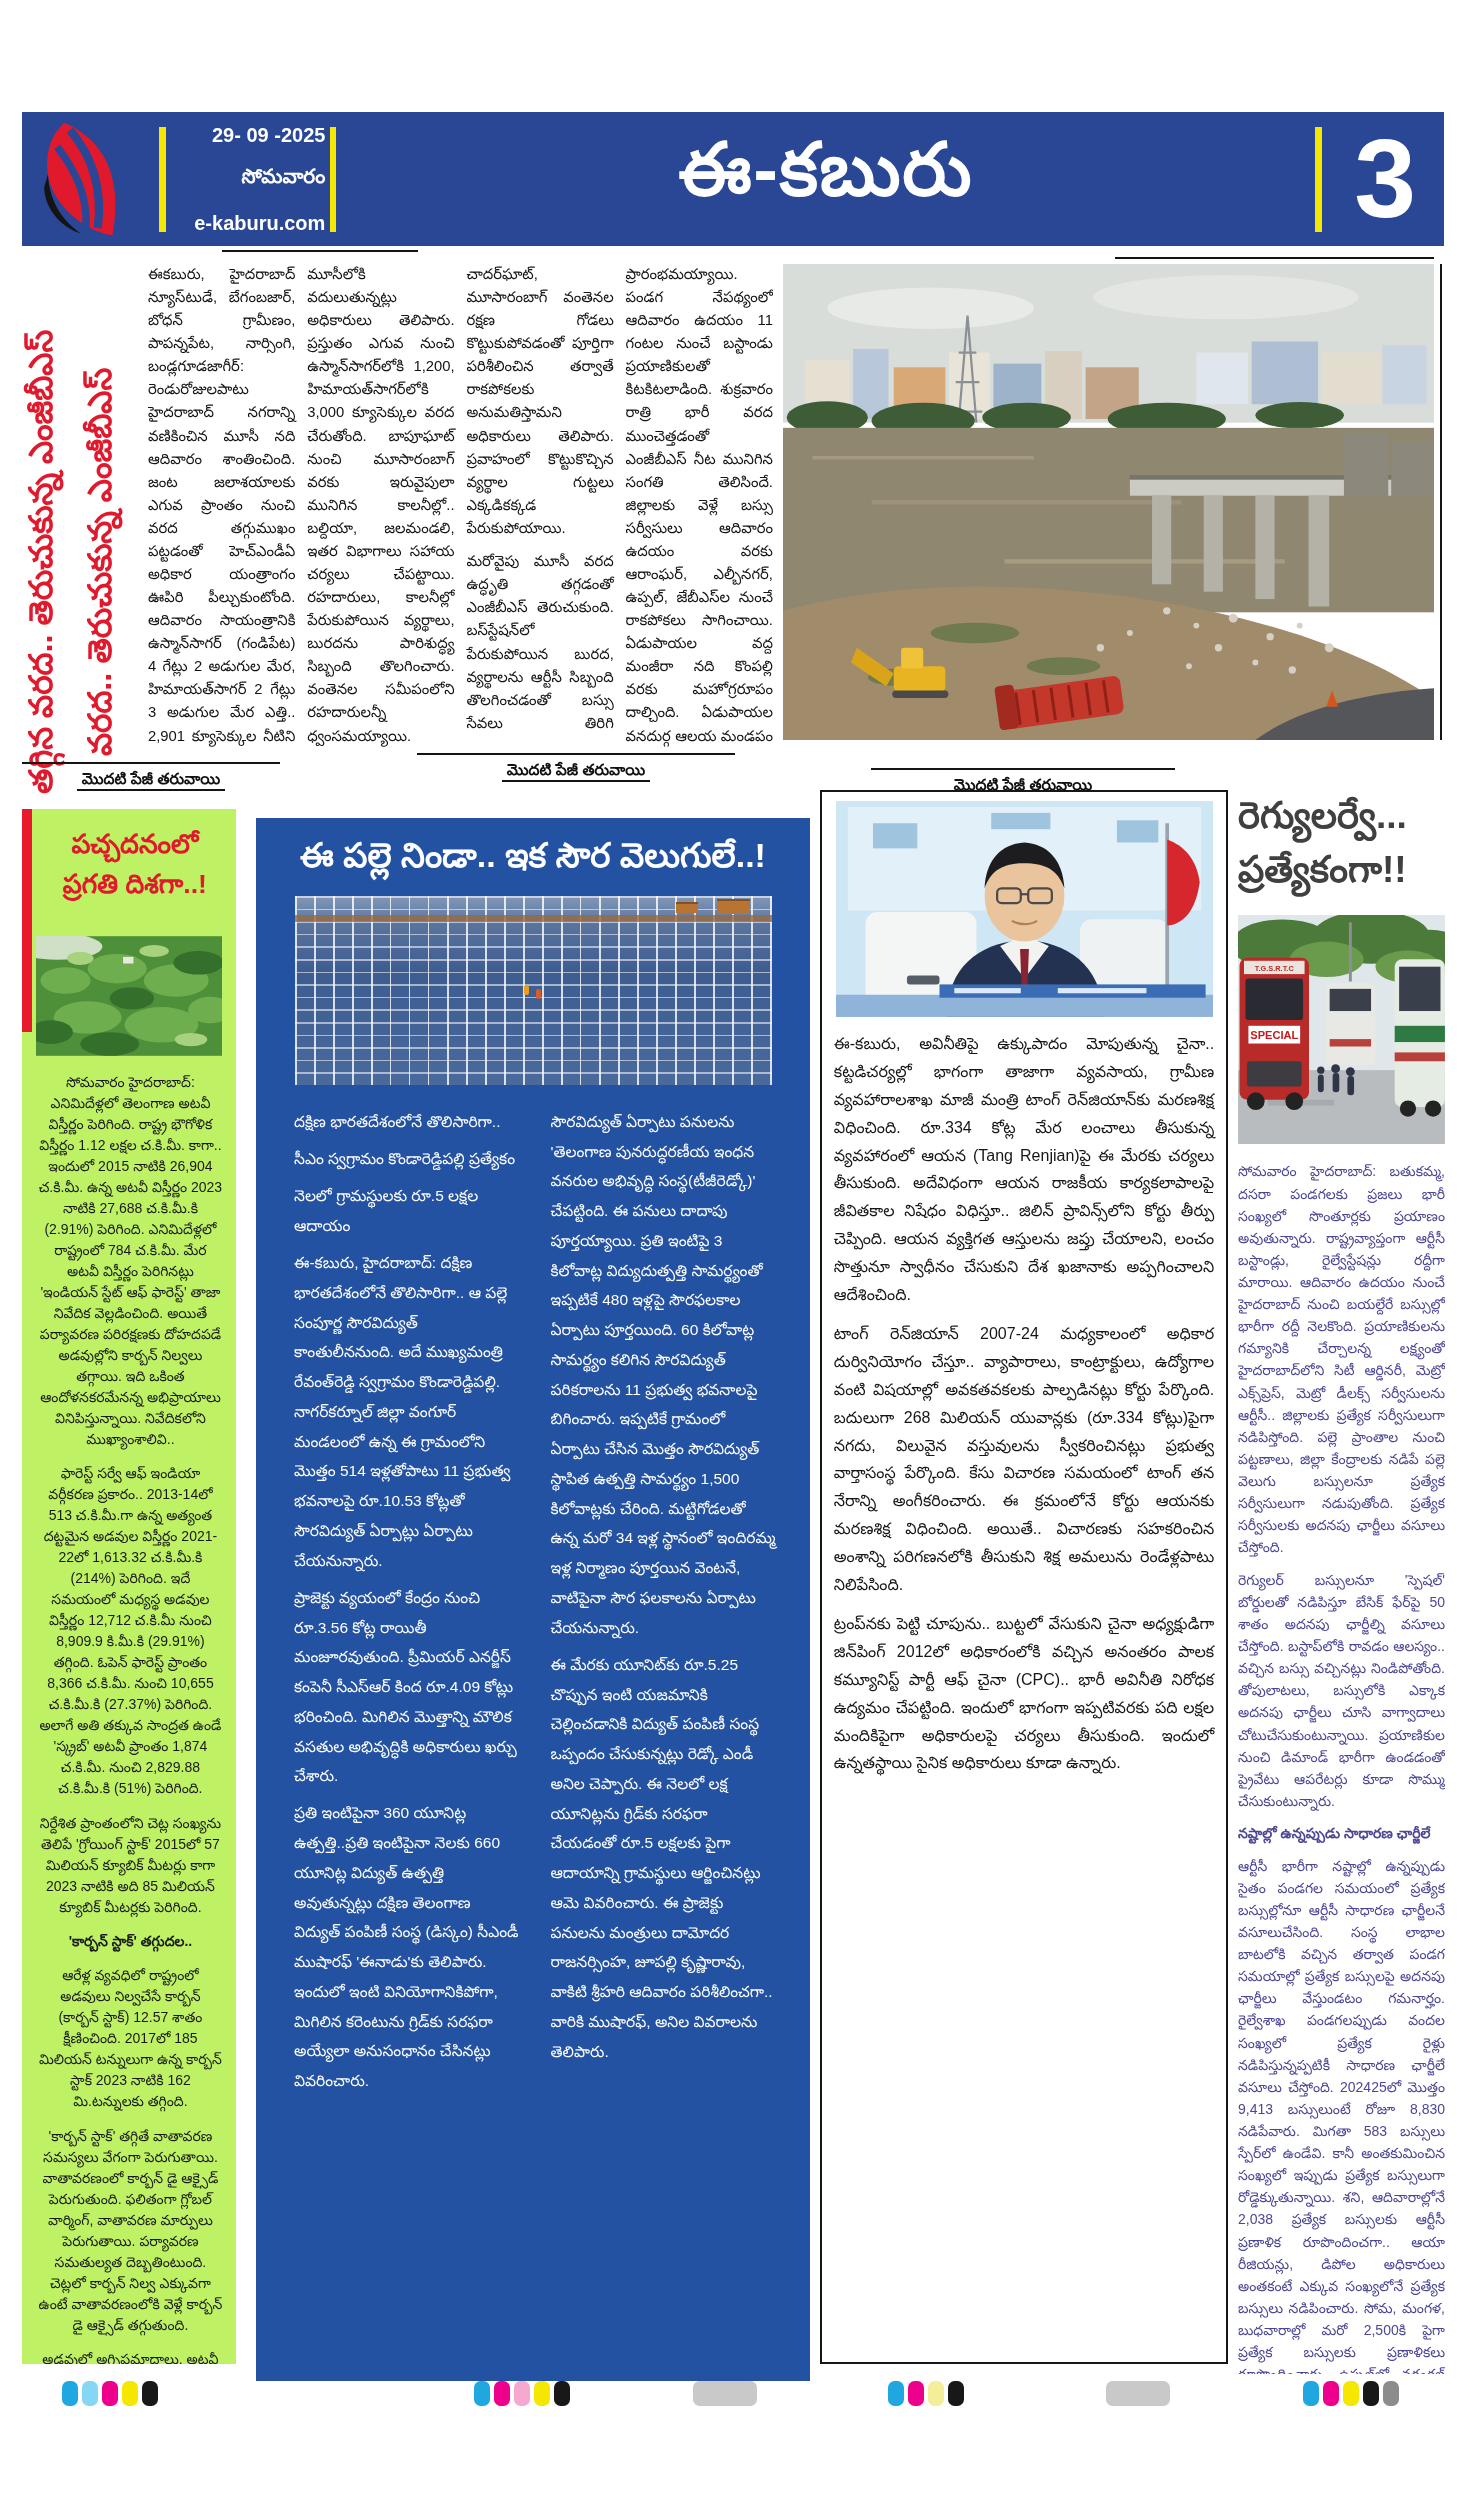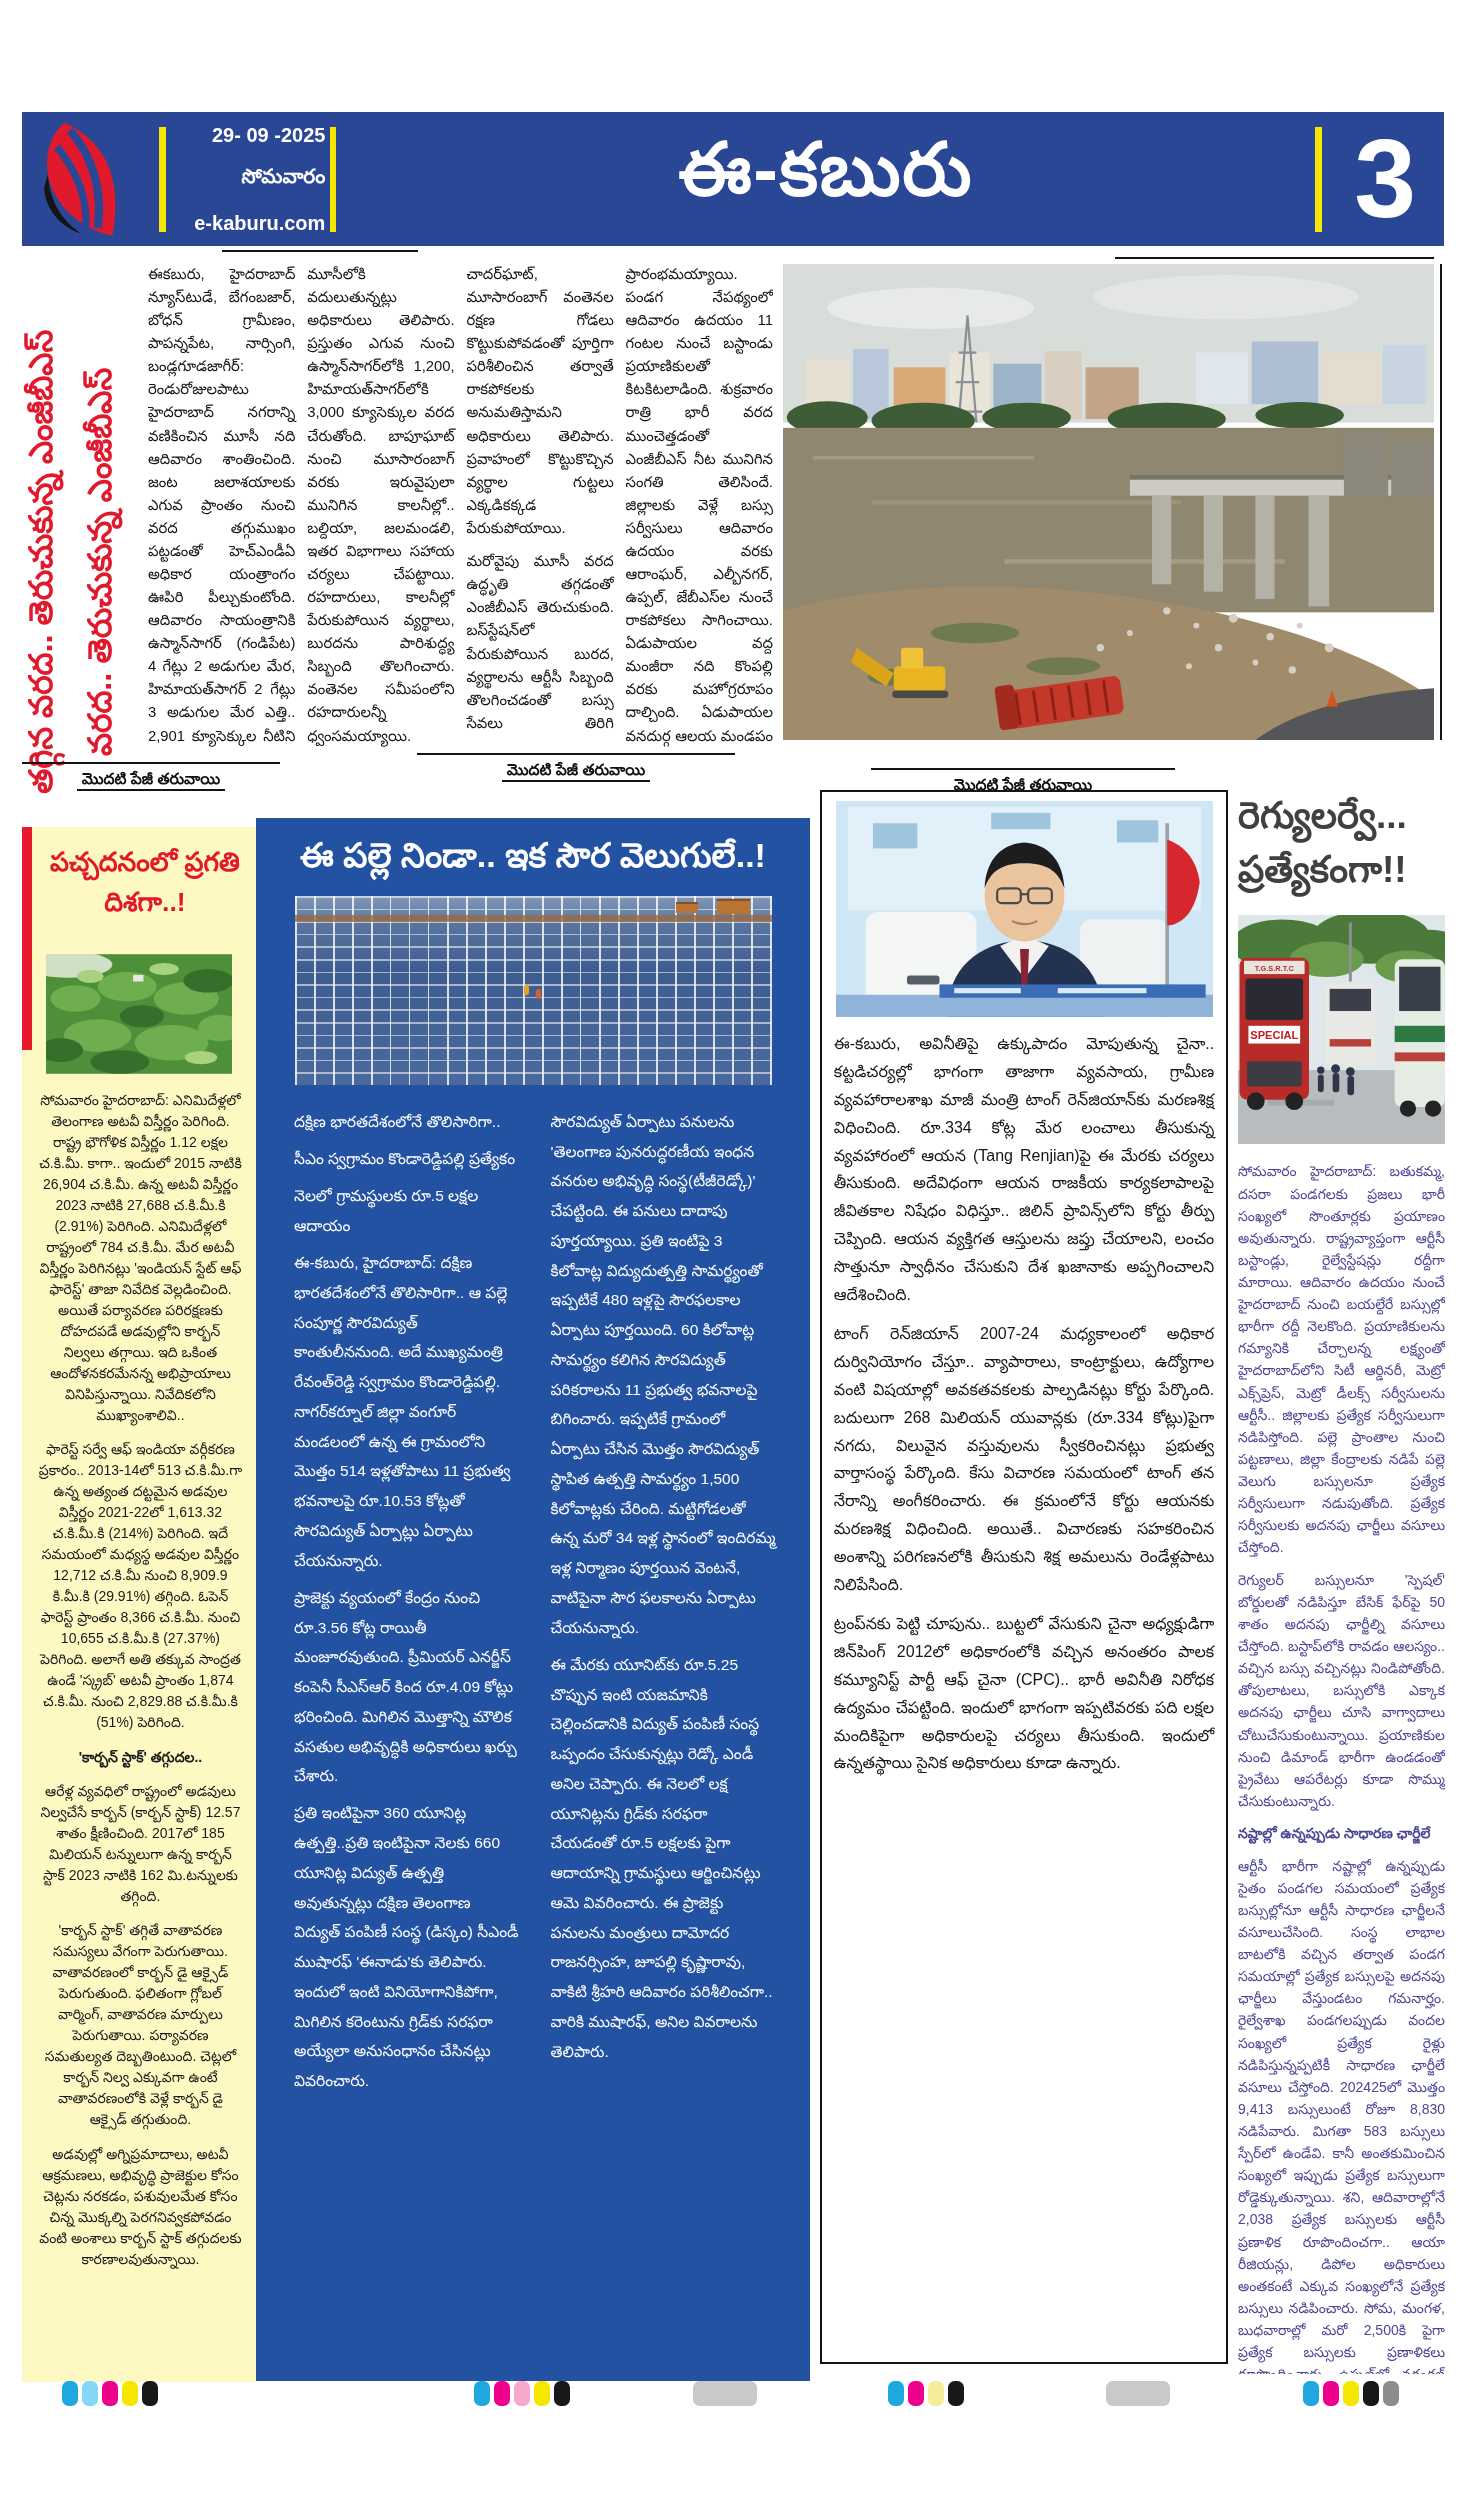--- a/index.html
+++ b/index.html
@@ -29,21 +29,21 @@
   .photo-right-rule{left:1440px;top:264px;width:2.2px;height:476px;background:#141414;}
 
   
   .cont{border-top:2.2px solid #141414;padding-top:5.9px;text-align:center;}
   .cont span{font-size:15.5px;font-weight:bold;border-bottom:2.2px solid #141414;padding:0 4.4px 2.2px;color:#111;}
   .cont-a{left:22px;top:762px;width:258px;}
   .cont-b{left:417px;top:753px;width:318px;}
   .cont-c{left:871px;top:768px;width:304px;}
 
   
-  .forest-box{left:22px;top:827px;width:234px;height:1555px;background:#fef9c3;overflow:hidden;}
+  .forest-box{left:22px;top:809px;width:214px;height:1555px;background:#bef264;overflow:hidden;}
   .forest-redbar{position:absolute;left:0;top:0;width:10.3px;height:223px;background:#e8192c;}
   .forest-head{margin:16.2px 8.9px 4.4px 20.7px;text-align:center;color:#e0192c;font-weight:bold;
                font-size:26.6px;line-height:1.5;}
   .forest-photo{display:block;margin:31px auto 11.8px auto;}
   .forest-body{padding:4.4px 13.3px 0 16.2px;font-size:14px;line-height:1.5;color:#1a1a1a;}
   .forest-body p{margin:0 0 13.3px 0;text-align:center;}
   .subhead{font-weight:bold;}
 
   
   .solar-box{left:256px;top:818px;width:554px;height:1563px;background:#2452a2;overflow:hidden;}
@@ -243,20 +243,21 @@
         <ellipse cx="60" cy="30" rx="18" ry="9"></ellipse>
           <ellipse cx="160" cy="20" rx="20" ry="8"></ellipse>
         <ellipse cx="210" cy="140" rx="22" ry="9"></ellipse>
       </g>
       <rect x="118" y="28" width="14" height="9" fill="#e8e8e2"></rect>
     </svg>
     <div class="forest-body">
       <div>
           <p>సోమవారం హైదరాబాద్: ఎనిమిదేళ్లలో తెలంగాణ అటవీ విస్తీర్ణం పెరిగింది. రాష్ట్ర భౌగోళిక విస్తీర్ణం 1.12 లక్షల చ.కి.మీ. కాగా.. ఇందులో 2015 నాటికి 26,904 చ.కి.మీ. ఉన్న అటవీ విస్తీర్ణం 2023 నాటికి 27,688 చ.కి.మీ.కి (2.91%) పెరిగింది. ఎనిమిదేళ్లలో రాష్ట్రంలో 784 చ.కి.మీ. మేర అటవీ విస్తీర్ణం పెరిగినట్లు 'ఇండియన్ స్టేట్ ఆఫ్ ఫారెస్ట్' తాజా నివేదిక వెల్లడించింది. అయితే పర్యావరణ పరిరక్షణకు దోహదపడే అడవుల్లోని కార్బన్ నిల్వలు తగ్గాయి. ఇది ఒకింత ఆందోళనకరమేనన్న అభిప్రాయాలు వినిపిస్తున్నాయి. నివేదికలోని ముఖ్యాంశాలివి..</p>
           <p>ఫారెస్ట్ సర్వే ఆఫ్ ఇండియా వర్గీకరణ ప్రకారం.. 2013-14లో 513 చ.కి.మీ.గా ఉన్న అత్యంత దట్టమైన అడవుల విస్తీర్ణం 2021-22లో 1,613.32 చ.కి.మీ.కి (214%) పెరిగింది. ఇదే సమయంలో మధ్యస్థ అడవుల విస్తీర్ణం 12,712 చ.కి.మీ నుంచి 8,909.9 కి.మీ.కి (29.91%) తగ్గింది. ఓపెన్ ఫారెస్ట్ ప్రాంతం 8,366 చ.కి.మీ. నుంచి 10,655 చ.కి.మీ.కి (27.37%) పెరిగింది. అలాగే అతి తక్కువ సాంద్రత ఉండే 'స్క్రబ్' అటవీ ప్రాంతం 1,874 చ.కి.మీ. నుంచి 2,829.88 చ.కి.మీ.కి (51%) పెరిగింది.</p>
+          <p>నిర్దేశిత ప్రాంతంలోని చెట్ల సంఖ్యను తెలిపే 'గ్రోయింగ్ స్టాక్' 2015లో 57 మిలియన్ క్యూబిక్ మీటర్లు కాగా 2023 నాటికి అది 85 మిలియన్ క్యూబిక్ మీటర్లకు పెరిగింది.</p>
         </div>
       <p class="subhead">'కార్బన్ స్టాక్' తగ్గుదల..</p>
       <div>
           <p>ఆరేళ్ల వ్యవధిలో రాష్ట్రంలో అడవులు నిల్వచేసే కార్బన్ (కార్బన్ స్టాక్) 12.57 శాతం క్షీణించింది. 2017లో 185 మిలియన్ టన్నులుగా ఉన్న కార్బన్ స్టాక్ 2023 నాటికి 162 మి.టన్నులకు తగ్గింది.</p>
           <p>'కార్బన్ స్టాక్' తగ్గితే వాతావరణ సమస్యలు వేగంగా పెరుగుతాయి. వాతావరణంలో కార్బన్ డై ఆక్సైడ్ పెరుగుతుంది. ఫలితంగా గ్లోబల్ వార్మింగ్, వాతావరణ మార్పులు పెరుగుతాయి. పర్యావరణ సమతుల్యత దెబ్బతింటుంది. చెట్లలో కార్బన్ నిల్వ ఎక్కువగా ఉంటే వాతావరణంలోకి వెళ్లే కార్బన్ డై ఆక్సైడ్ తగ్గుతుంది.</p>
           <p>అడవుల్లో అగ్నిప్రమాదాలు, అటవీ ఆక్రమణలు, అభివృద్ధి ప్రాజెక్టుల కోసం చెట్లను నరకడం, పశువులమేత కోసం చిన్న మొక్కల్ని పెరగనివ్వకపోవడం వంటి అంశాలు కార్బన్ స్టాక్ తగ్గుదలకు కారణాలవుతున్నాయి.</p>
         </div>
     </div>
   </div>
 

